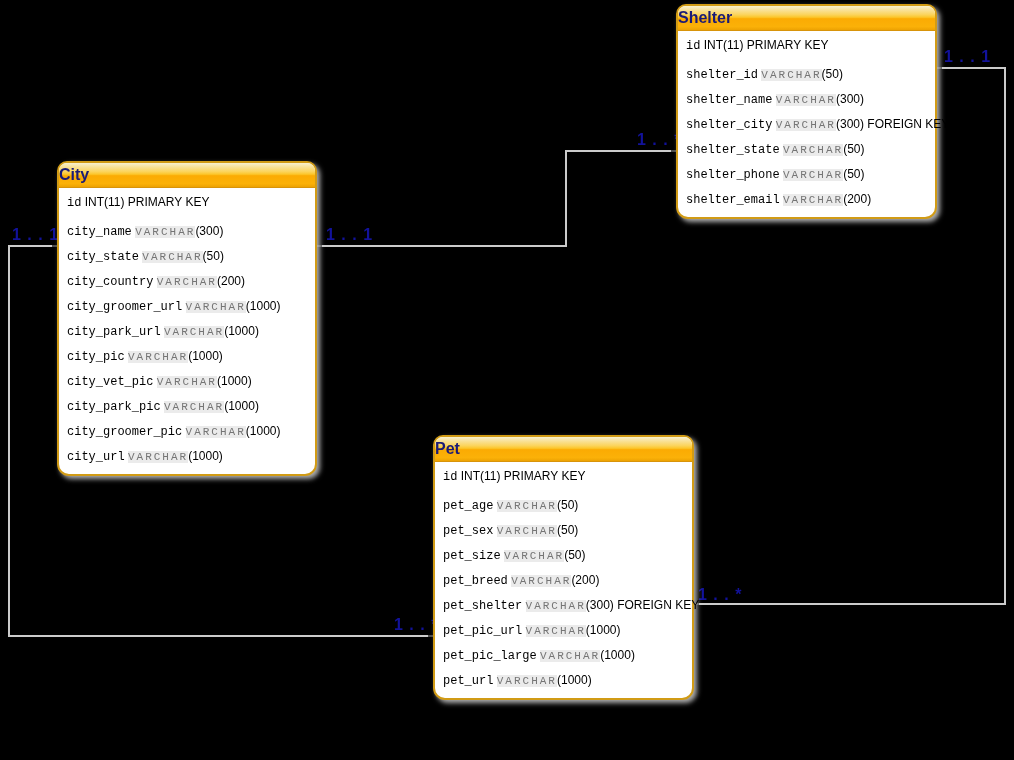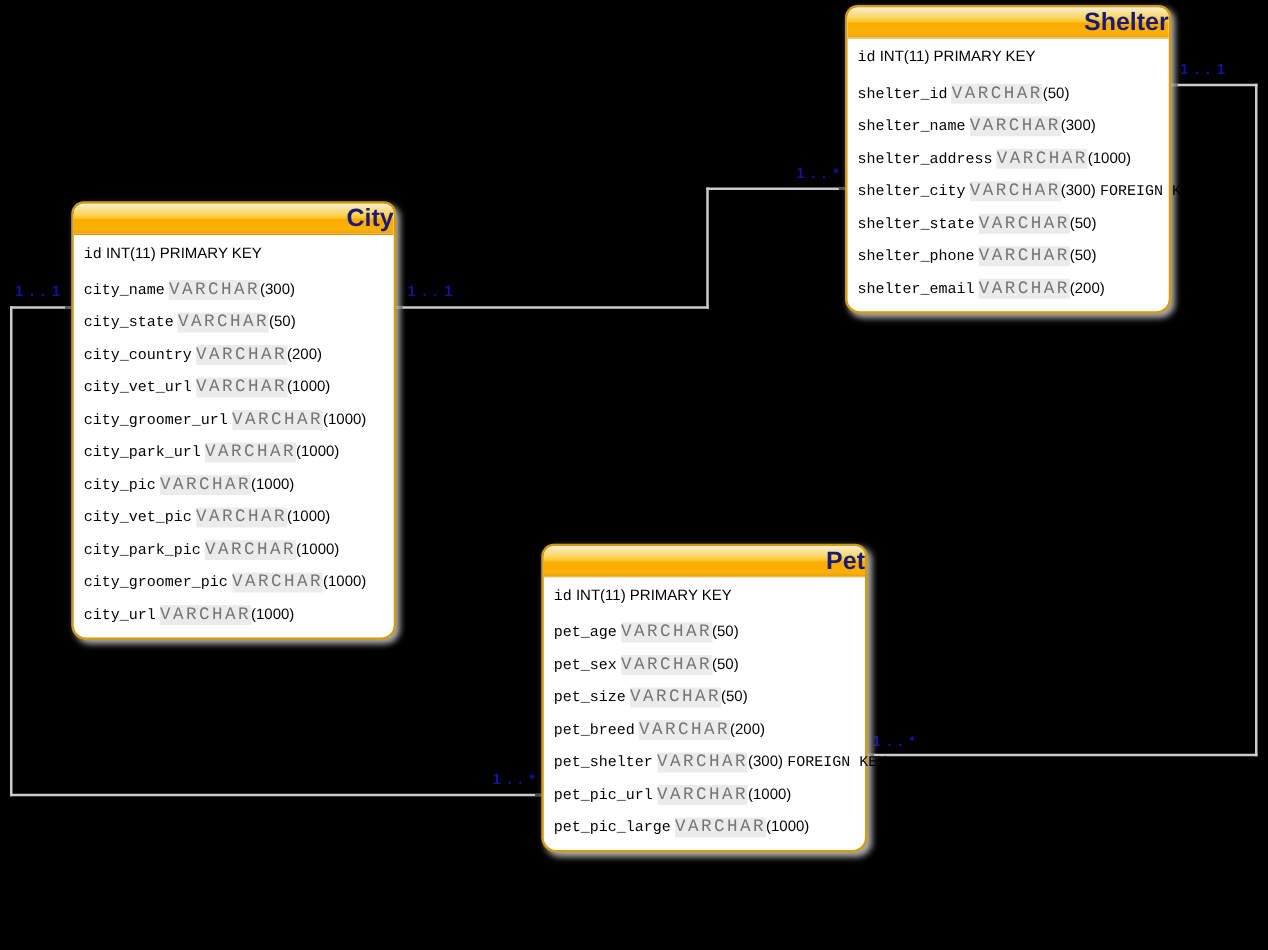--- a/index.html
+++ b/index.html
@@ -6,50 +6,50 @@
   #canvas{
     position:relative;width:1014px;height:760px;background:#000000;
     overflow:hidden;font-family:"Liberation Sans",sans-serif;
   }
   
   .seg{position:absolute;background:#cbcbcb;}
   .seg.h{height:2px;}
   .seg.v{width:2px;}
   .stub{position:absolute;background:#4d4d4d;width:5px;height:2px;}
   .card{
-    position:absolute;color:#12129b;font-weight:bold;font-size:12px;
+    position:absolute;color:#12129b;font-weight:bold;font-size:16px;
     letter-spacing:1px;white-space:nowrap;
   }
   
   .db-table{
     position:absolute;background:#ffffff;border:2px solid #d19b15;
     border-radius:10px 10px 12px 12px;
     box-shadow:3px 3px 5px rgba(205,205,205,0.85);
   }
   .tbl-header{
-    height:24px;line-height:24px;text-align:right;
-    font-size:20px;font-weight:bold;color:#1b1b77;
+    height:24px;line-height:24px;text-align:left;
+    font-size:16px;font-weight:bold;color:#1b1b77;
     border-radius:8px 8px 0 0;
     border-bottom:1px solid #d8940a;
     background:linear-gradient(to bottom,
       #f8f1d0 0%, #f9e29a 16%, #fbd45c 36%, #fcc62a 47%,
       #fbab03 53%, #fbb108 86%, #eda202 100%);
   }
   .tbl-body{padding:2px 0 5px 0;}
   .frow{
     padding:5px 8px;font-size:12px;color:#000;white-space:nowrap;
   }
   .frow:first-child{margin-bottom:4px;}
   .fname{color:#000;font-family:Liberation Mono, monospace;}
   .ftype{
     font-family:"Liberation Mono","DejaVu Sans Mono",monospace;
-    font-size:14px;letter-spacing:2px;color:#757575;background:#ebebeb;
+    font-size:11px;letter-spacing:2px;color:#757575;background:#ebebeb;
   }
   .fsize{color:#000;}
-  .fkey{color:#000;font-family:Liberation Mono, monospace;}
+  .fkey{color:#000;}
   .fplain{color:#000;}
 </style>
 </head>
 <body>
 
 <div id="canvas">
 
   <div class="seg h" style="left:317px;top:245px;width:250px"></div>
   <div class="seg v" style="left:565px;top:150px;height:97px"></div>
   <div class="seg h" style="left:565px;top:150px;width:111px"></div>
@@ -73,36 +73,34 @@
   <div class="stub" style="left:694px;top:603px"></div>
   <div class="card" style="left:944px;top:48px">1 . . 1</div>
   <div class="card" style="left:698px;top:586px">1 . . *</div>
 
   <div class="db-table" style="left:676px;top:4px;width:257px">
     <div class="tbl-header">Shelter</div>
     <div class="tbl-body">
         <div class="frow"><span class="fname">id</span> <span class="fplain">INT(11) PRIMARY KEY</span></div>
         <div class="frow"><span class="fname">shelter_id</span> <span class="ftype">VARCHAR</span><span class="fsize">(50)</span></div>
         <div class="frow"><span class="fname">shelter_name</span> <span class="ftype">VARCHAR</span><span class="fsize">(300)</span></div>
-        <div class="frow"><span class="fname">shelter_address</span> <span class="ftype">VARCHAR</span><span class="fsize">(1000)</span></div>
         <div class="frow"><span class="fname">shelter_city</span> <span class="ftype">VARCHAR</span><span class="fsize">(300)</span> <span class="fkey">FOREIGN KEY</span></div>
         <div class="frow"><span class="fname">shelter_state</span> <span class="ftype">VARCHAR</span><span class="fsize">(50)</span></div>
         <div class="frow"><span class="fname">shelter_phone</span> <span class="ftype">VARCHAR</span><span class="fsize">(50)</span></div>
         <div class="frow"><span class="fname">shelter_email</span> <span class="ftype">VARCHAR</span><span class="fsize">(200)</span></div>
       </div>
   </div>
 
   <div class="db-table" style="left:57px;top:161px;width:256px">
     <div class="tbl-header">City</div>
     <div class="tbl-body">
         <div class="frow"><span class="fname">id</span> <span class="fplain">INT(11) PRIMARY KEY</span></div>
         <div class="frow"><span class="fname">city_name</span> <span class="ftype">VARCHAR</span><span class="fsize">(300)</span></div>
         <div class="frow"><span class="fname">city_state</span> <span class="ftype">VARCHAR</span><span class="fsize">(50)</span></div>
         <div class="frow"><span class="fname">city_country</span> <span class="ftype">VARCHAR</span><span class="fsize">(200)</span></div>
-        <div class="frow"><span class="fname">city_vet_url</span> <span class="ftype">VARCHAR</span><span class="fsize">(1000)</span></div>
         <div class="frow"><span class="fname">city_groomer_url</span> <span class="ftype">VARCHAR</span><span class="fsize">(1000)</span></div>
         <div class="frow"><span class="fname">city_park_url</span> <span class="ftype">VARCHAR</span><span class="fsize">(1000)</span></div>
         <div class="frow"><span class="fname">city_pic</span> <span class="ftype">VARCHAR</span><span class="fsize">(1000)</span></div>
         <div class="frow"><span class="fname">city_vet_pic</span> <span class="ftype">VARCHAR</span><span class="fsize">(1000)</span></div>
         <div class="frow"><span class="fname">city_park_pic</span> <span class="ftype">VARCHAR</span><span class="fsize">(1000)</span></div>
         <div class="frow"><span class="fname">city_groomer_pic</span> <span class="ftype">VARCHAR</span><span class="fsize">(1000)</span></div>
         <div class="frow"><span class="fname">city_url</span> <span class="ftype">VARCHAR</span><span class="fsize">(1000)</span></div>
       </div>
   </div>
 
@@ -110,16 +108,17 @@
     <div class="tbl-header">Pet</div>
     <div class="tbl-body">
         <div class="frow"><span class="fname">id</span> <span class="fplain">INT(11) PRIMARY KEY</span></div>
         <div class="frow"><span class="fname">pet_age</span> <span class="ftype">VARCHAR</span><span class="fsize">(50)</span></div>
         <div class="frow"><span class="fname">pet_sex</span> <span class="ftype">VARCHAR</span><span class="fsize">(50)</span></div>
         <div class="frow"><span class="fname">pet_size</span> <span class="ftype">VARCHAR</span><span class="fsize">(50)</span></div>
         <div class="frow"><span class="fname">pet_breed</span> <span class="ftype">VARCHAR</span><span class="fsize">(200)</span></div>
         <div class="frow"><span class="fname">pet_shelter</span> <span class="ftype">VARCHAR</span><span class="fsize">(300)</span> <span class="fkey">FOREIGN KEY</span></div>
         <div class="frow"><span class="fname">pet_pic_url</span> <span class="ftype">VARCHAR</span><span class="fsize">(1000)</span></div>
         <div class="frow"><span class="fname">pet_pic_large</span> <span class="ftype">VARCHAR</span><span class="fsize">(1000)</span></div>
+        <div class="frow"><span class="fname">pet_url</span> <span class="ftype">VARCHAR</span><span class="fsize">(1000)</span></div>
       </div>
   </div>
 
 </div>
 
 </body></html>

